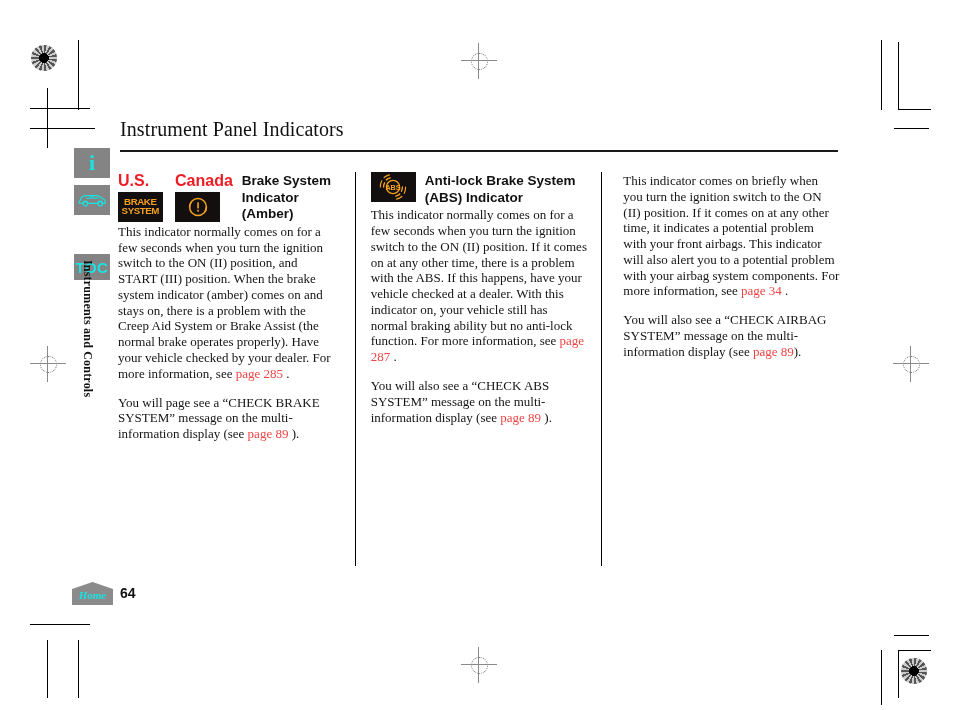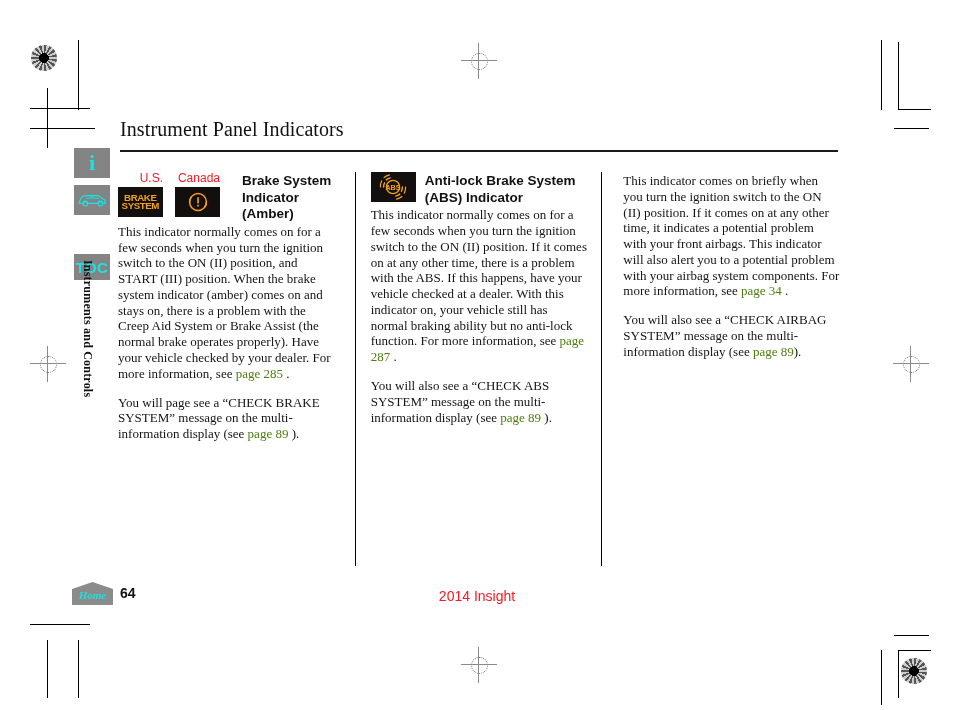--- a/index.html
+++ b/index.html
@@ -140,27 +140,27 @@
     font-family: Liberation Sans, sans-serif;
     font-weight: bold;
     font-size: 13.5px;
     line-height: 1.23;
     color: #111;
     margin-left: 9px;
     padding-top: 1px;
   }
   .locale-row { display: flex; }
   .locale-cell { margin-right: 12px; }
-  .locale-cell:last-child { margin-right: 13px; }
+  .locale-cell:last-child { margin-right: 0; }
   .locale-label {
     font-family: "Liberation Sans", sans-serif;
-    font-weight: normal;
-    font-size: 12px;
+    font-weight: bold;
+    font-size: 16px;
     color: #ee1c25;
-    text-align: right;
+    text-align: left;
     line-height: 1.1;
     margin-bottom: 2px;
   }
   .icon-box {
     width: 45px; height: 30px;
     background: #120f0e;
     display: flex; align-items: center; justify-content: center;
     overflow: hidden;
   }
 
@@ -179,21 +179,21 @@
   
   .body-text {
     font-family: "Liberation Serif", serif;
     font-size: 13px;
     line-height: 1.215;
     color: #141414;
     margin-top: 1px;
   }
   .body-text p { margin: 0; }
   .body-text p + p { margin-top: 13px; }
-  .lnk { color: #4d7c0f; }
+  .lnk { color: #ef4444; }
 
   
   .footer-home {
     position: absolute;
     left: 72px;
     top: 582px;
     width: 41px; height: 23px;
   }
   .home-shape {
     width: 41px; height: 23px;
@@ -387,15 +387,14 @@
     </div>
 
   </div>
 
   <div class="footer-home">
     <div class="home-shape">
       <span>Home</span>
     </div>
   </div>
   <div class="page-no">64</div>
-  <div class="model-line">2014 Insight</div>
 
 </div>
 
 </body></html>

